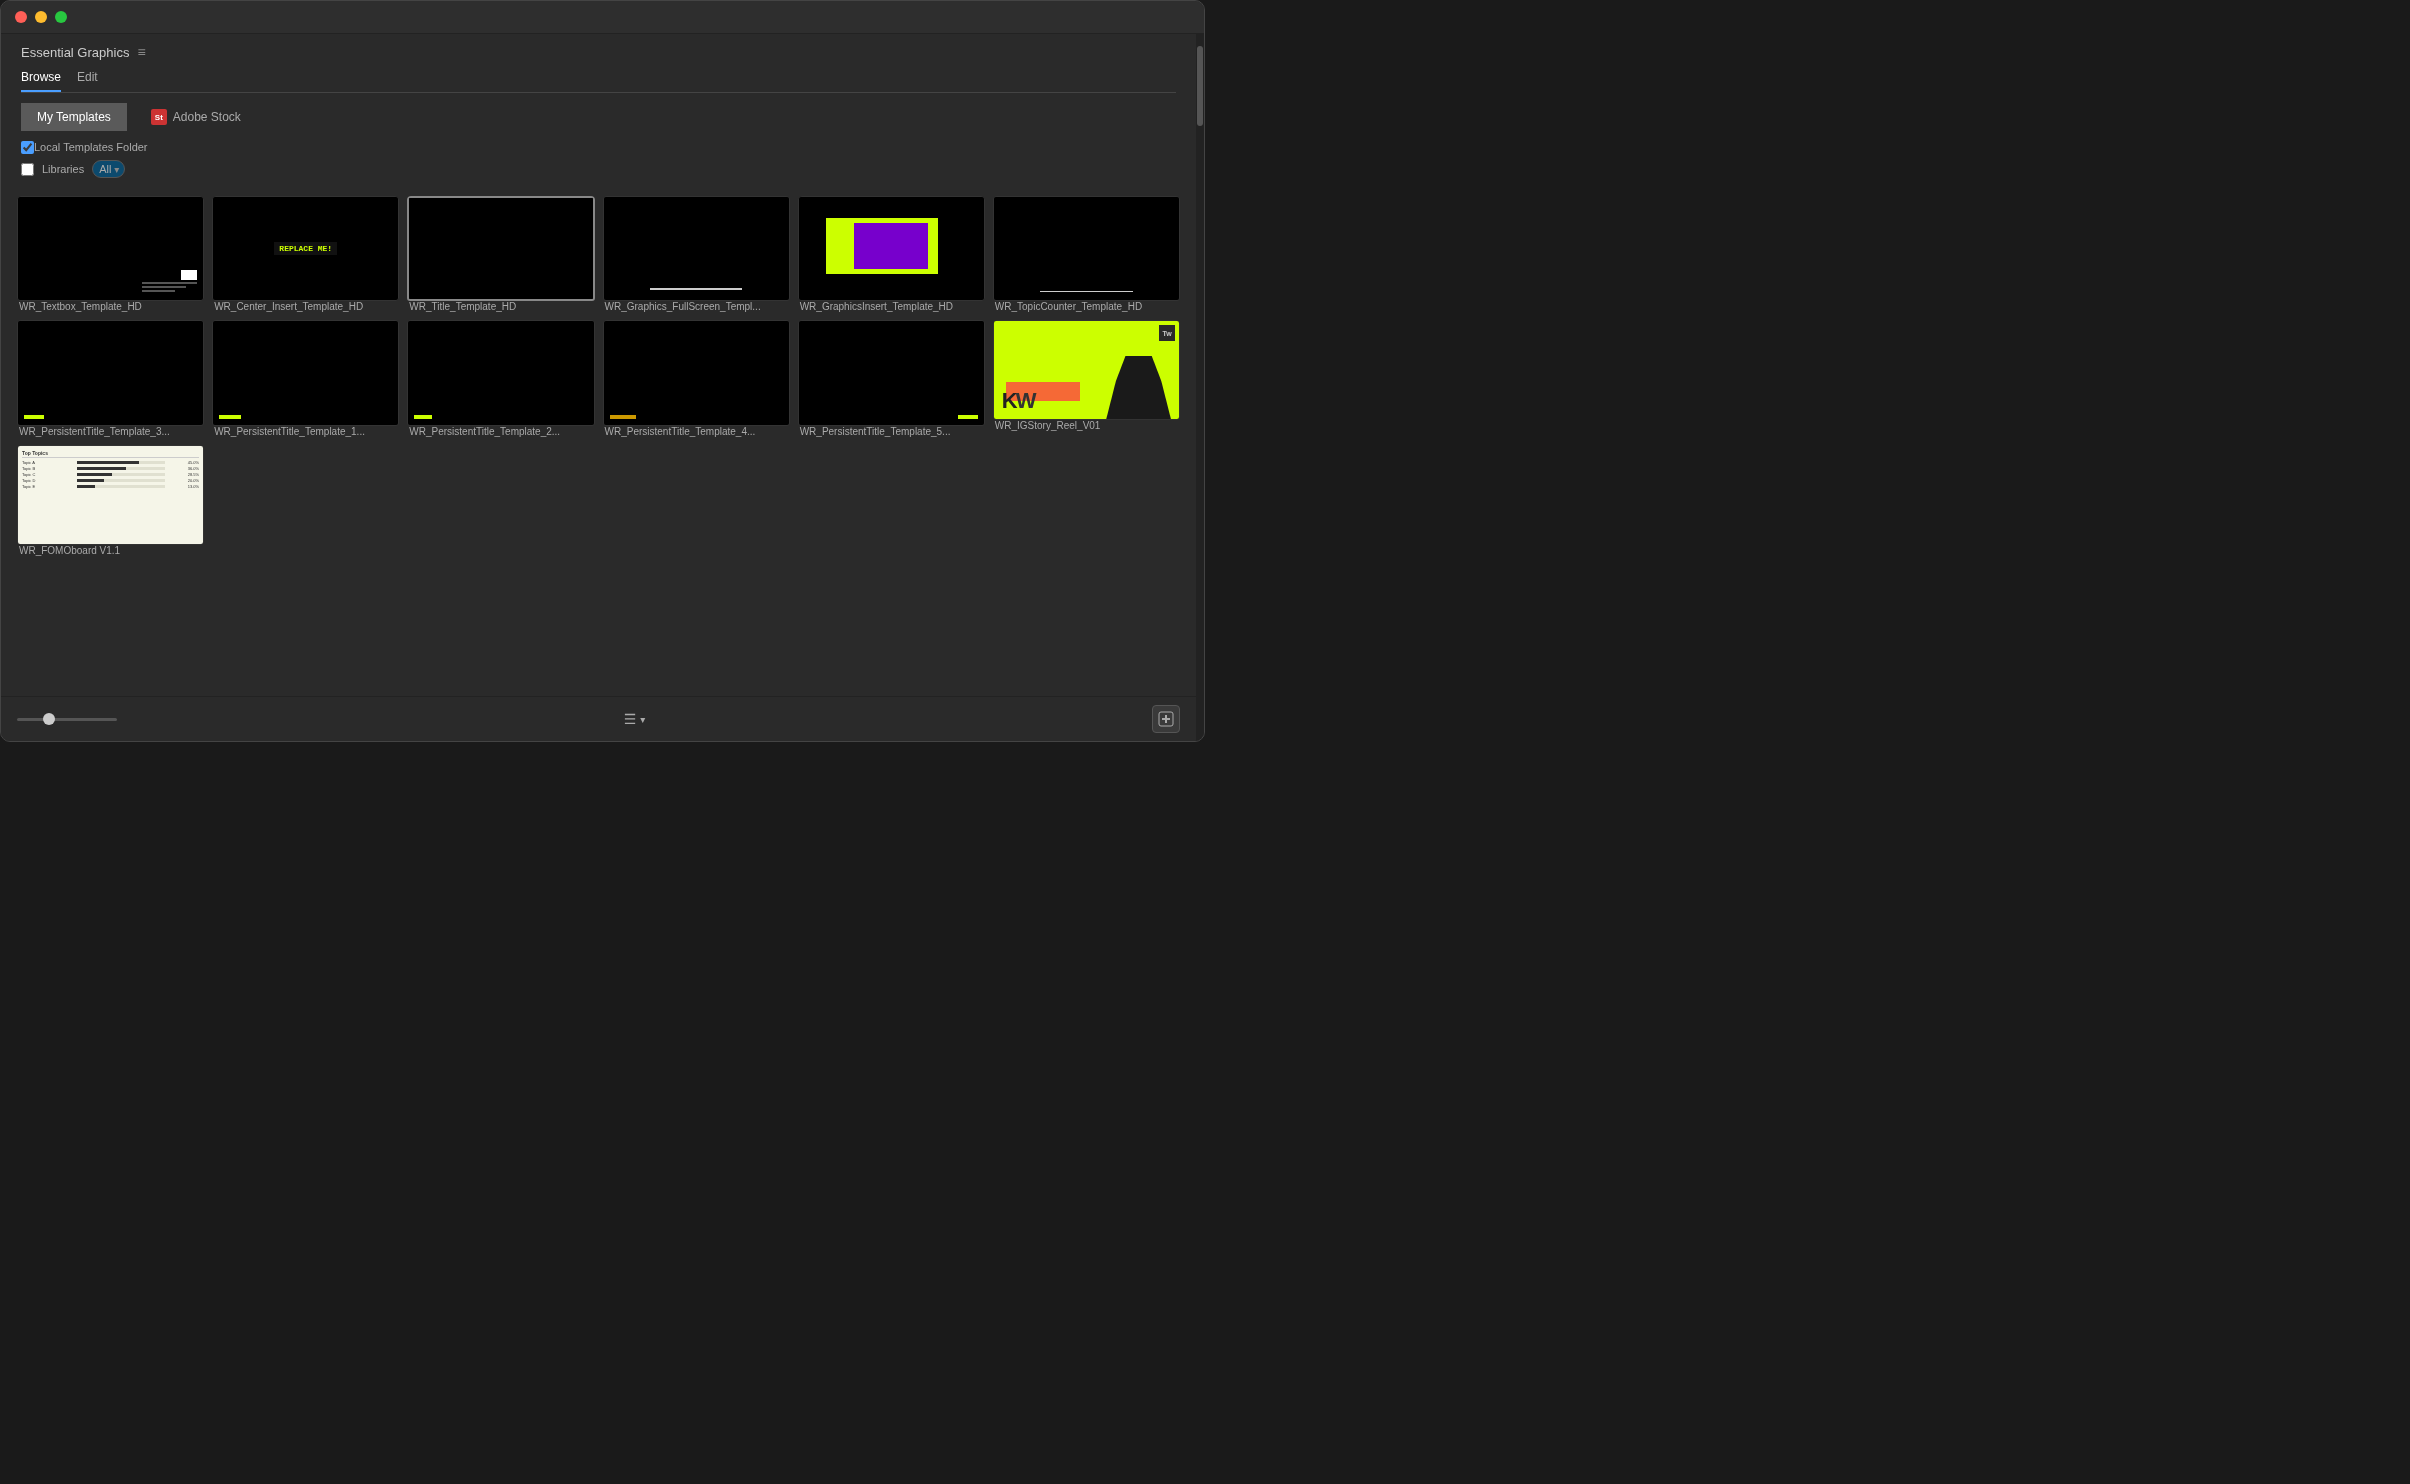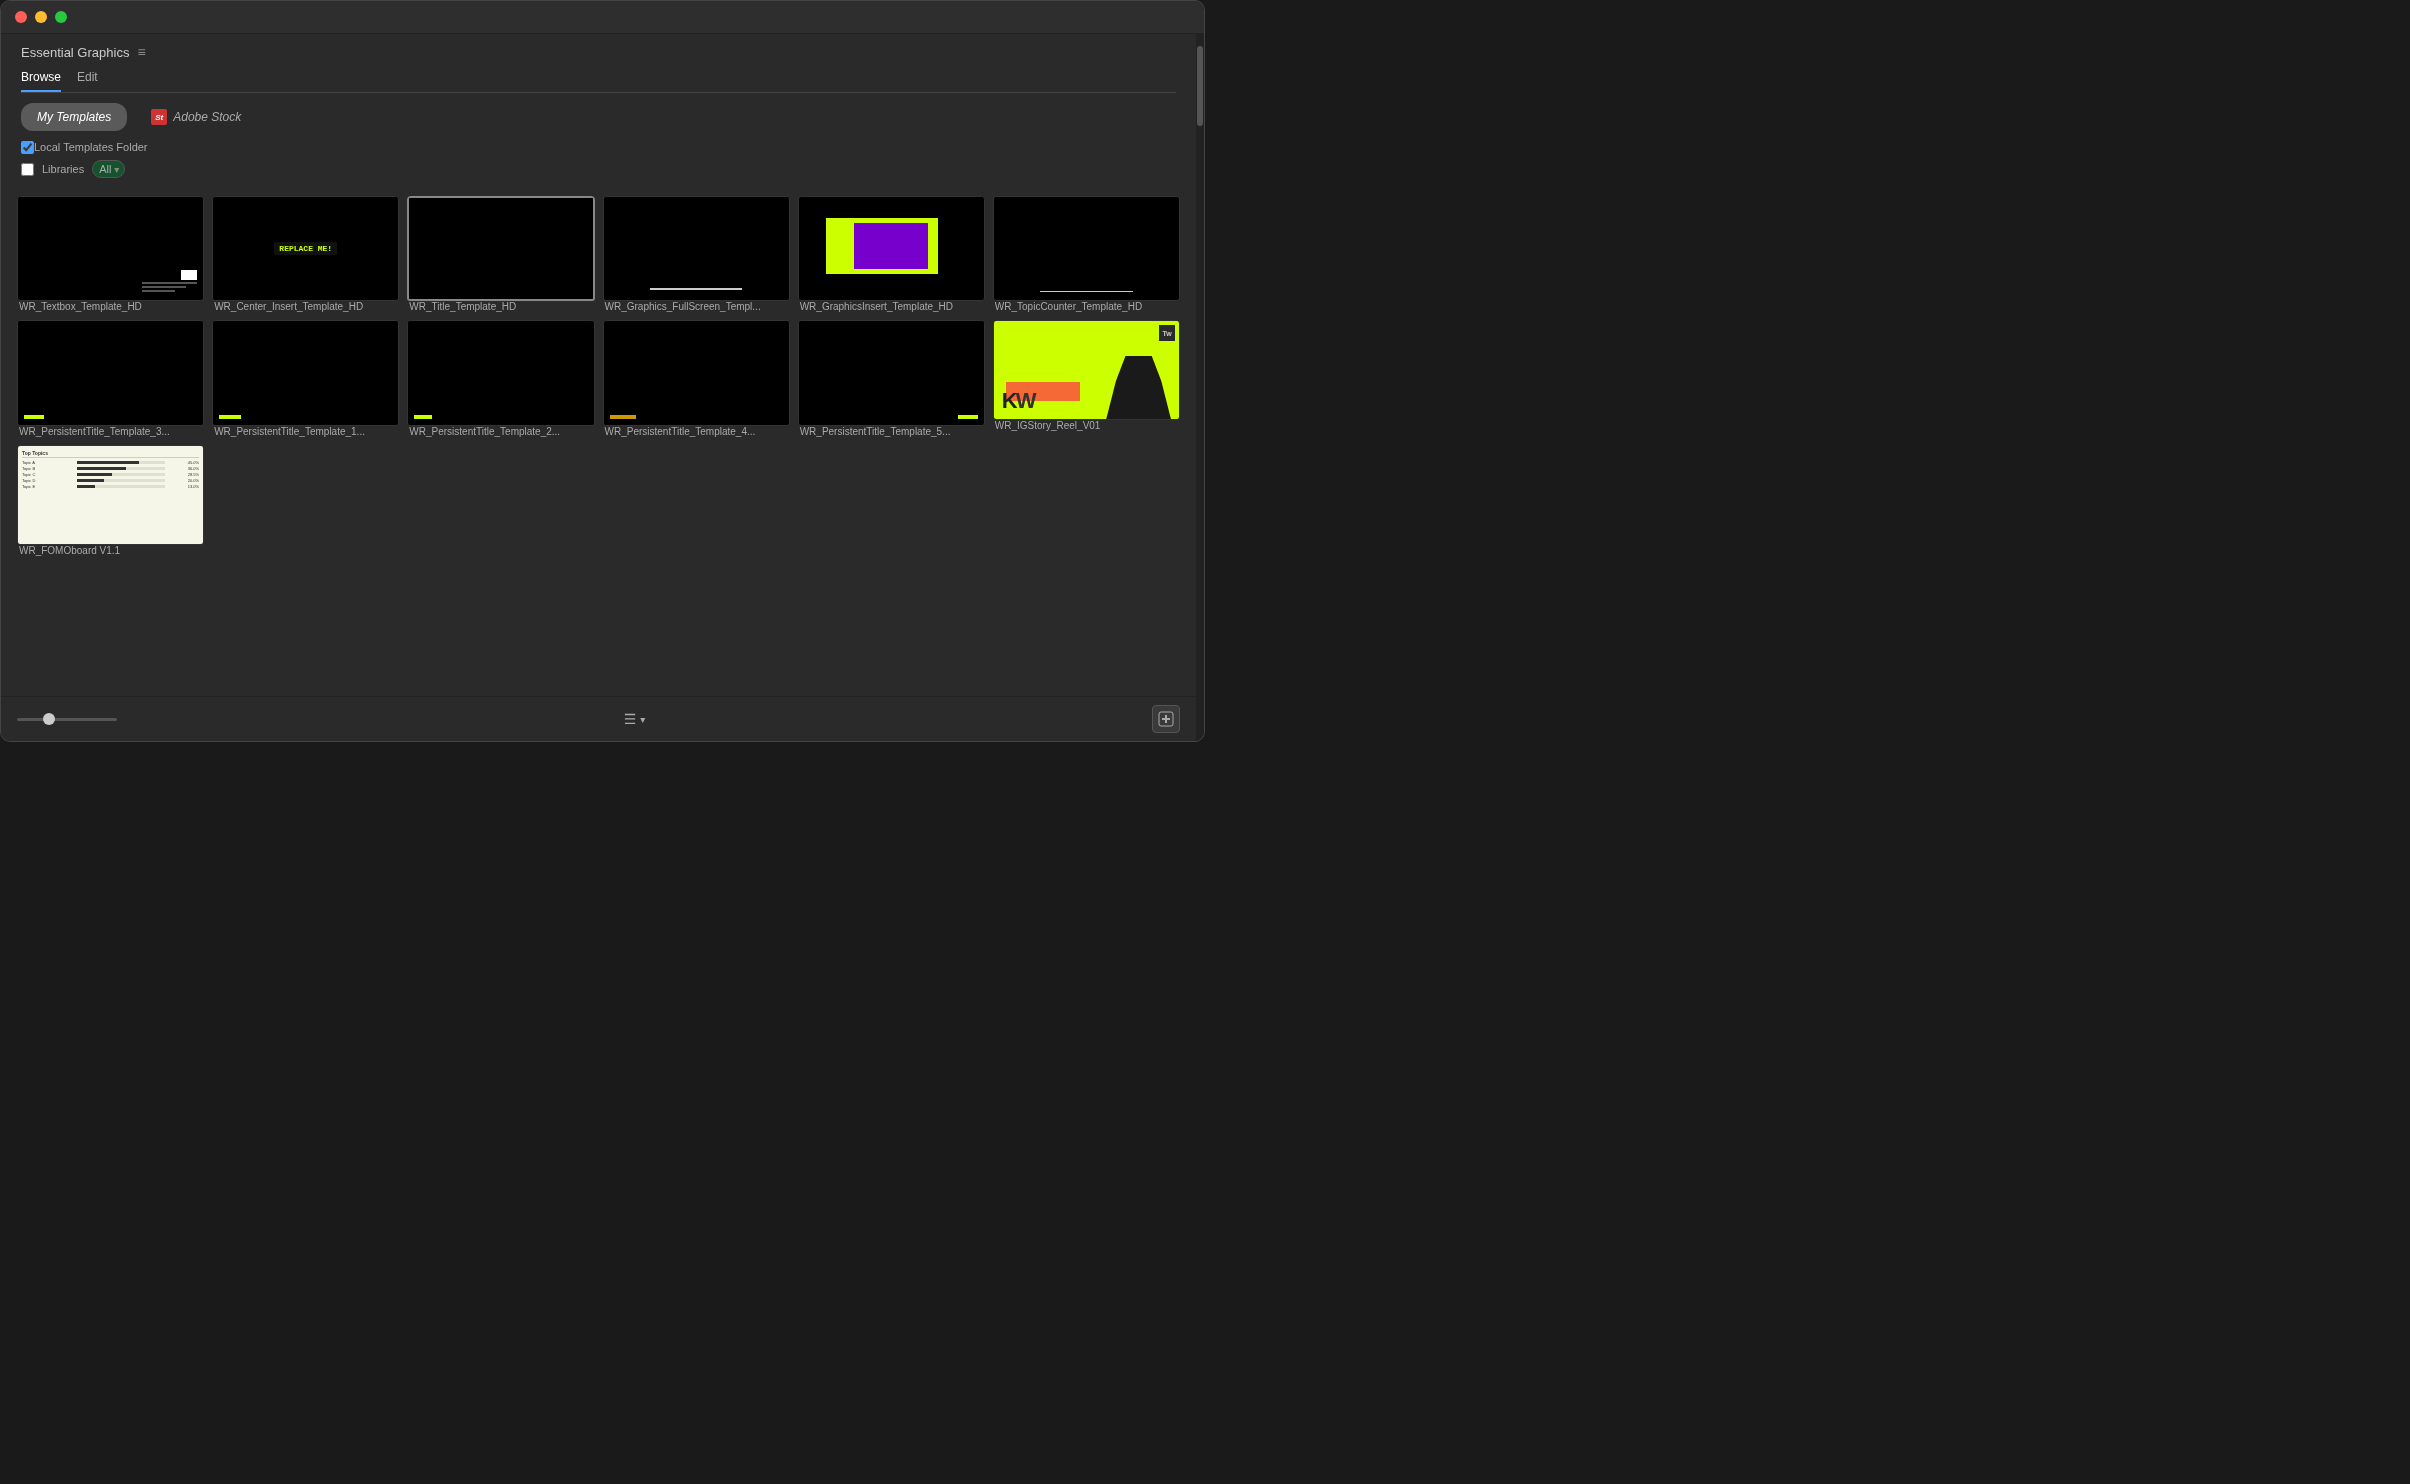--- a/index.html
+++ b/index.html
@@ -104,26 +104,25 @@
     }
 
     .button-row {
       display: flex;
       gap: 8px;
       margin-bottom: 10px;
     }
 
     .tab-btn {
       padding: 6px 16px;
-      border-radius: 12px;
+      border-radius: 0;
       font-size: 12px;
       cursor: pointer;
       border: none;
       outline: none;
-      font-style: italic;
     }
 
     .tab-btn.active {
       background: #5a5a5a;
       color: #fff;
     }
 
     .tab-btn.inactive {
       background: transparent;
       color: #aaa;
@@ -203,21 +202,21 @@
 
     .libraries-row {
       display: flex;
       align-items: center;
       gap: 8px;
       font-size: 11px;
       color: #aaa;
     }
 
     .libraries-dropdown {
-      background: #14532d;
+      background: #0c4a6e;
       border: 1px solid #555;
       border-radius: 9px;
       color: #aaa;
       font-size: 11px;
       padding: 2px 12px 2px 6px;
       cursor: pointer;
       appearance: none;
       -webkit-appearance: none;
     }
 

